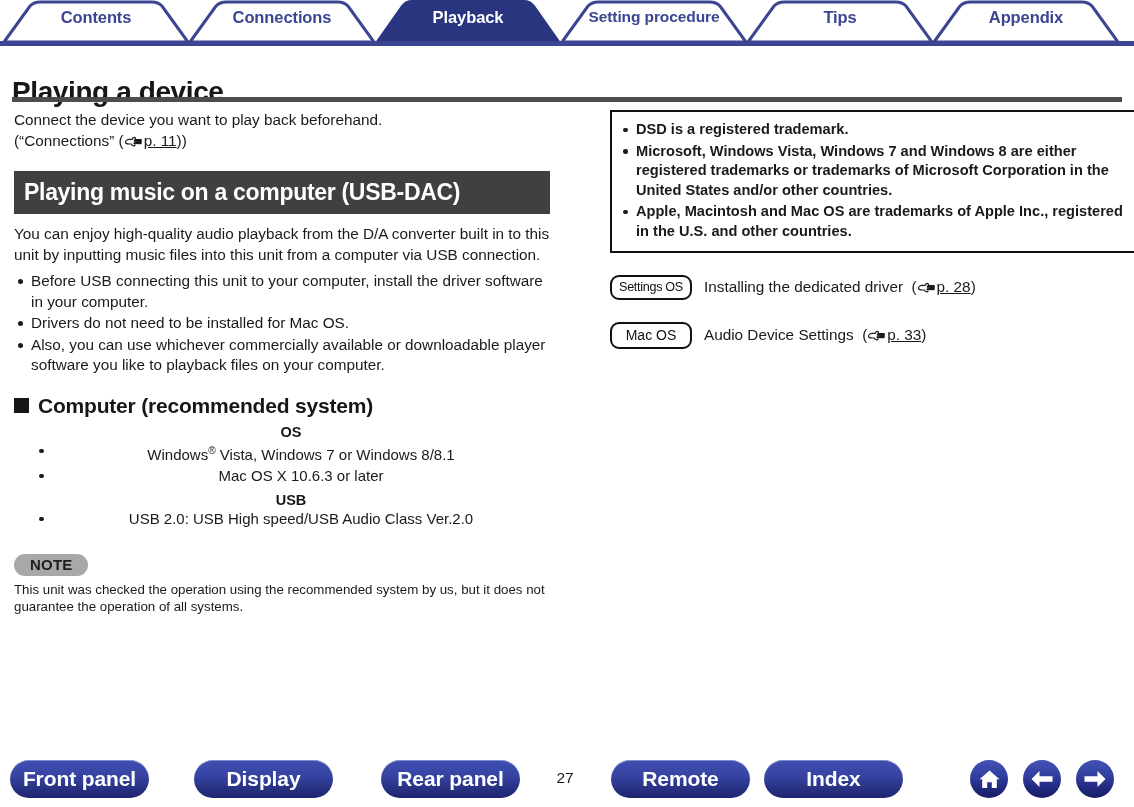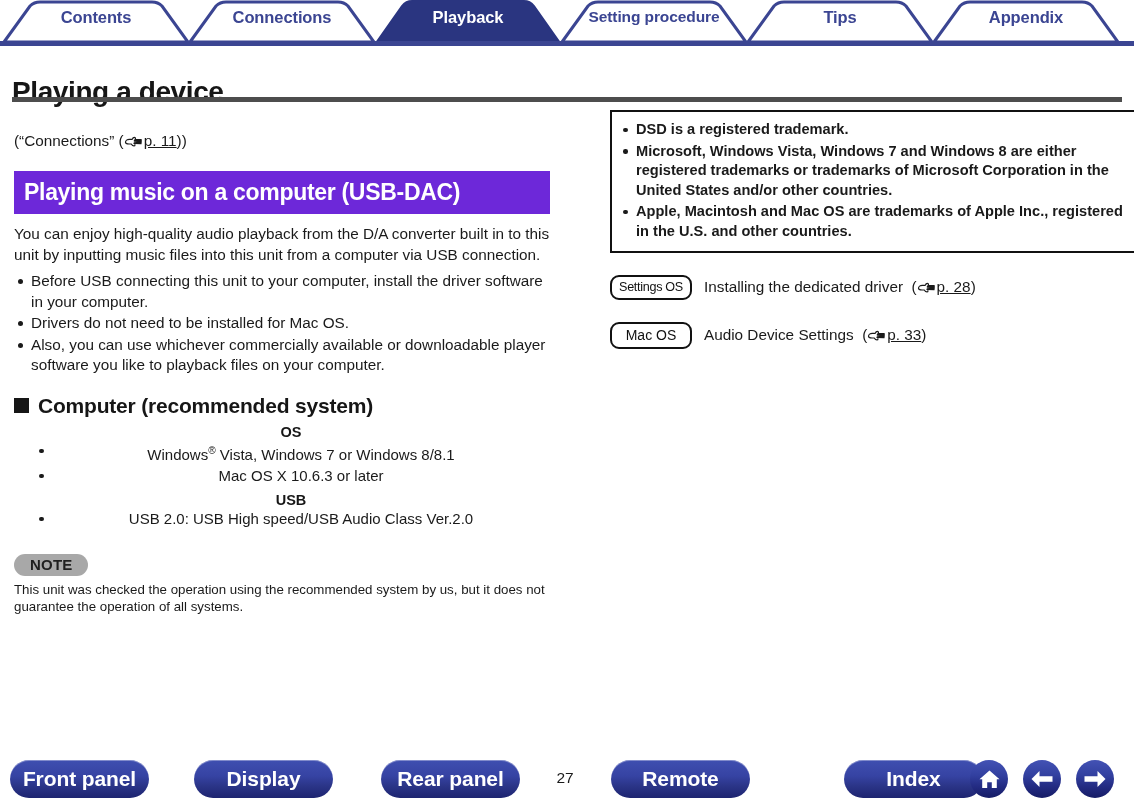--- a/index.html
+++ b/index.html
@@ -80,21 +80,21 @@
     vertical-align: -2px;
     margin-right: 1px;
   }
   .plink .pg {
     text-decoration: underline;
     color: #1a1a1a;
   }
 
   
   .sec-head {
-    background: #6d28d9;
+    background: #404040;
     color: #ffffff;
     font-size: 23px;
     font-weight: bold;
     line-height: 30px;
     padding: 6px 10px 7px 10px;
     margin: 18px 0 0 0;
     letter-spacing: -0.3px;
   }
 
   
@@ -230,21 +230,21 @@
     font-weight: bold;
     display: flex;
     align-items: center;
     justify-content: center;
     letter-spacing: -0.1px;
   }
   #pill-front  { left: 10px;  width: 139px; }
   #pill-disp   { left: 194px; width: 139px; }
   #pill-rear   { left: 381px; width: 139px; }
   #pill-remote { left: 611px; width: 139px; }
-  #pill-index  { left: 844px; width: 139px; }
+  #pill-index  { left: 764px; width: 139px; }
 
   #page-number {
     position: absolute;
     left: 548px; top: 18px;
     width: 34px;
     text-align: center;
     font-size: 15.5px;
     color: #1a1a1a;
   }
 
@@ -290,21 +290,21 @@
 </div>
 
 <div id="content">
 
   <h1 id="page-title">Playing a device</h1>
   <div id="title-rule"></div>
 
   <div class="col" id="col-left">
 
     <p class="body">
-      <br>
+      <span>Connect the device you want to play back beforehand.</span><br>
       <span>(“Connections” (</span><span class="plink"><span class="hand"><svg width="19" height="13" viewBox="0 0 19 13">
               <path d="M1.5 7.3 C1.5 5.6 3.2 4.4 5.3 4.4 L8.2 4.4 C8.6 3.3 9.4 2.4 10.4 2.4 C11.1 2.4 11.5 2.9 11.5 3.5 C11.5 4.0 11.2 4.4 10.9 4.7 L17.2 4.7 L17.2 5.7 L10.3 5.7 L17.2 6.2 L17.2 7.2 L10.3 7.0 L17.0 7.8 L17.0 8.7 L9.9 8.3 C10.6 8.8 11.0 9.3 11.0 9.9 C11.0 10.5 10.5 10.9 9.9 10.9 C8.8 10.9 7.9 10.0 7.3 9.0 L5.0 9.0 C3.1 9.0 1.5 8.6 1.5 7.3 Z" fill="none" stroke="#1a1a1a" stroke-width="1.2" stroke-linejoin="round"></path>
             </svg></span><span class="pg">p. 11</span></span><span>))</span>
     </p>
 
     <h2 class="sec-head">Playing music on a computer (USB-DAC)</h2>
 
     <p class="body" style="margin-top:10px;">You can enjoy high-quality audio playback from the D/A converter built in to this unit by inputting music files into this unit from a computer via USB connection.</p>
 
     <ul class="bul" style="margin-top:6px;">

